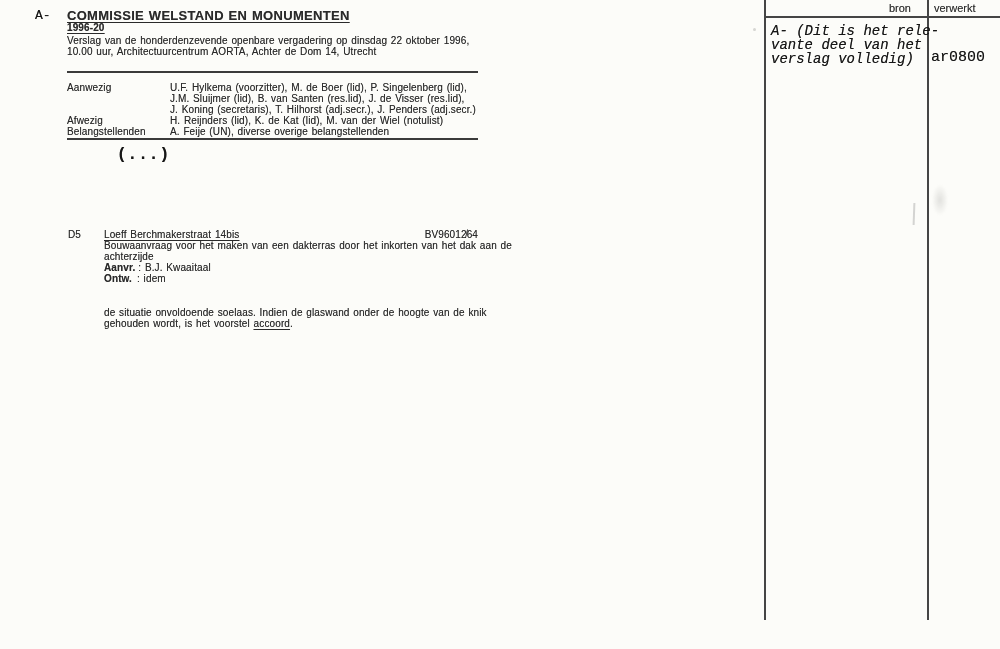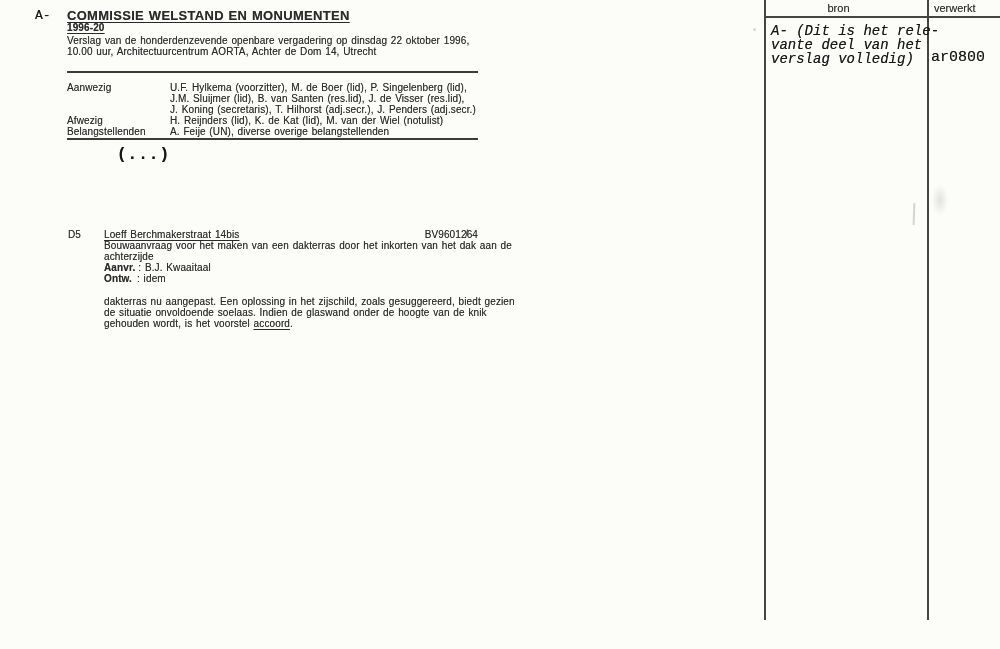--- a/index.html
+++ b/index.html
@@ -87,31 +87,30 @@
   <div class="abs doc-text" style="left:104px; top:240px;">Bouwaanvraag voor het maken van een dakterras door het inkorten van het dak aan de</div>
   <div class="abs doc-text" style="left:104px; top:251px;">achterzijde</div>
 
   <div class="abs doc-text" style="left:104px; top:262px;">
     <span class="bold">Aanvr.</span><span style="margin-left:3px;">: B.J. Kwaaitaal</span>
   </div>
   <div class="abs doc-text" style="left:104px; top:273px;">
     <span class="bold">Ontw.</span><span style="margin-left:5px;">: idem</span>
   </div>
 
-  <div class="abs doc-text" style="left:104px; top:296px;">dakterras nu aangepast. Een oplossing in het zijschild, zoals gesuggereerd, biedt gezien</div>
   <div class="abs doc-text" style="left:104px; top:307px;">de situatie onvoldoende soelaas. Indien de glaswand onder de hoogte van de knik</div>
   <div class="abs doc-text" style="left:104px; top:318px;">
     <span>gehouden wordt, is het voorstel </span><span class="u">accoord</span><span>.</span>
   </div>
 
   <div class="vline" style="left:764px; top:0; height:620px;"></div>
   <div class="vline" style="left:927px; top:0; height:620px;"></div>
   <div class="rule" style="left:764px; top:16px; width:236px; background:#454545;"></div>
 
-  <div class="abs sidebar-header" style="left:766px; top:2px; width:145px; text-align:center;">bron</div>
+  <div class="abs sidebar-header" style="left:766px; top:2px; width:145px; text-align:right;">bron</div>
   <div class="abs sidebar-header" style="left:934px; top:2px;">verwerkt</div>
 
   <div class="abs mono note-line" style="left:771px; top:24px;">A- (Dit is het rele-</div>
   <div class="abs mono note-line" style="left:771px; top:38px;">vante deel van het</div>
   <div class="abs mono note-line" style="left:771px; top:52px;">verslag volledig)</div>
 
   <div class="abs mono" style="left:931px; top:49px; font-size:15px;">ar0800</div>
 
   <div class="artifact" style="left:913px; top:203px; width:2px; height:22px; background:#8a8a8a; opacity:0.35; transform:rotate(2deg);"></div>
   <div class="artifact" style="left:932px; top:184px; width:16px; height:32px; background:radial-gradient(ellipse at center, #9a9a96 0%, rgba(250,250,247,0) 70%); opacity:0.28; filter:blur(1px);"></div>

